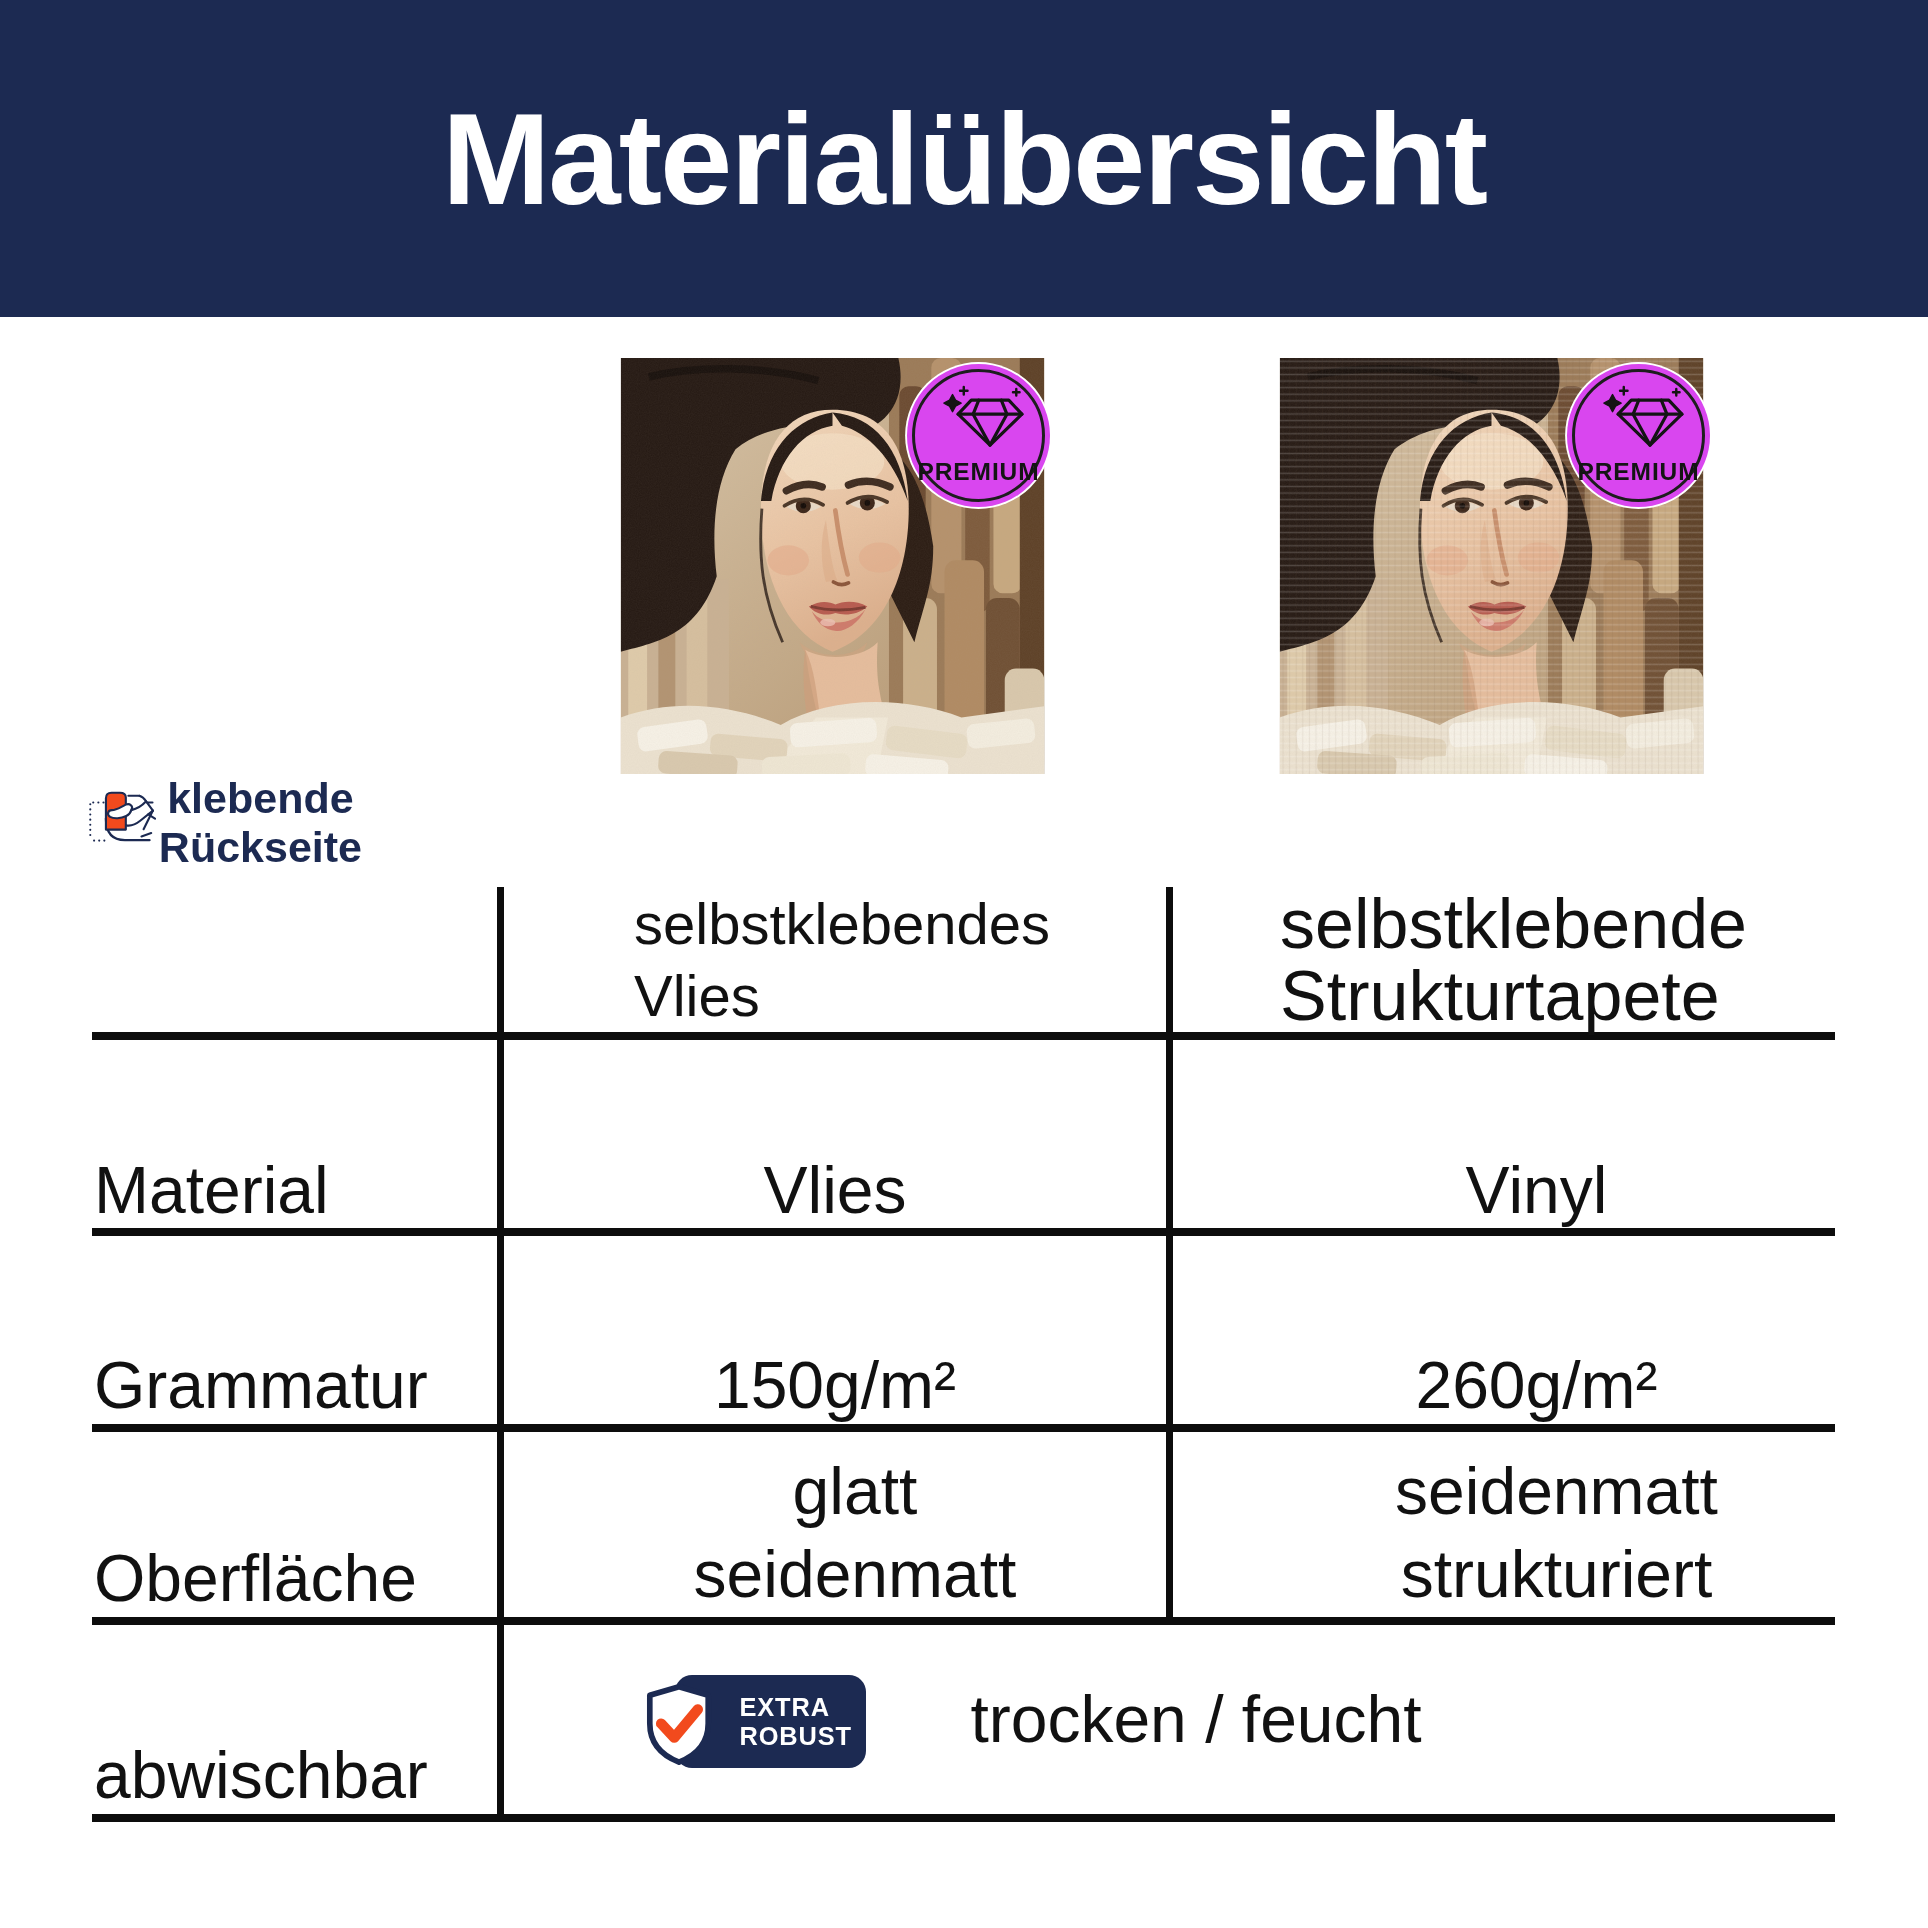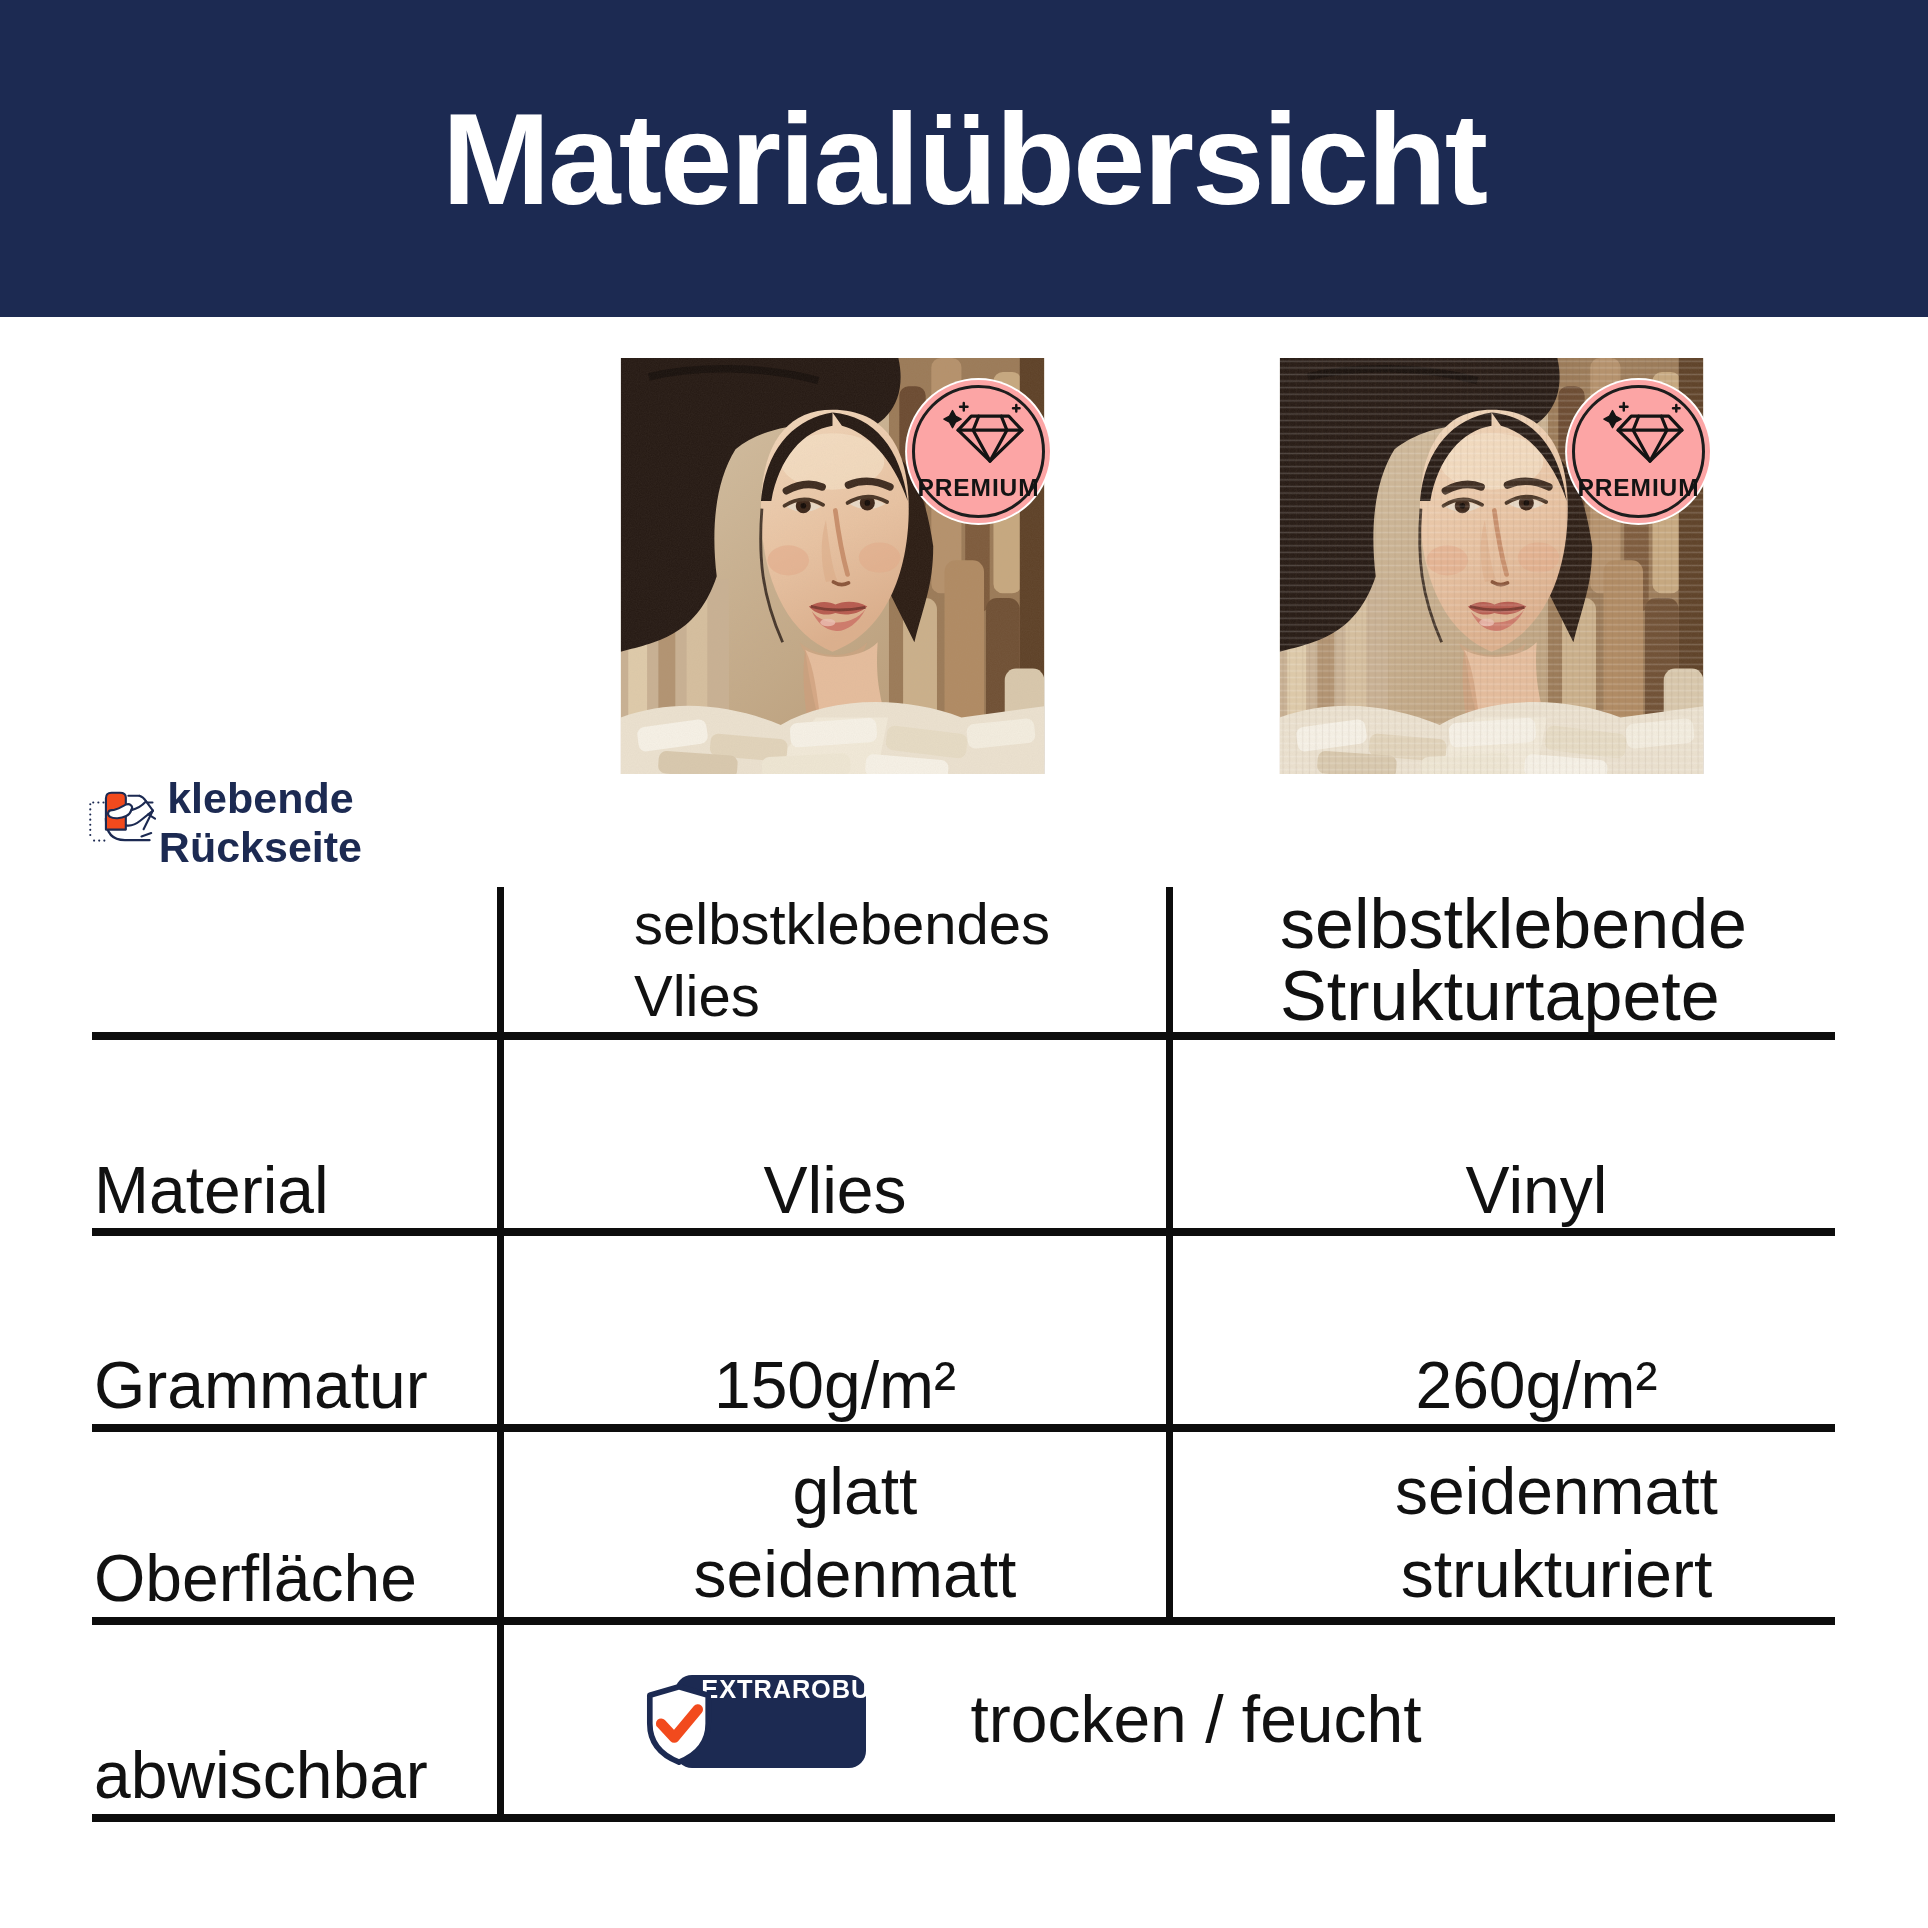--- a/index.html
+++ b/index.html
@@ -10,22 +10,22 @@
   
   .band{position:absolute;left:0;top:0;width:1928px;height:317px;background:#1c2a52;
         display:flex;align-items:center;justify-content:center;}
   .band h1{margin:0;color:#ffffff;font-size:130px;font-weight:bold;letter-spacing:-1.9px;}
   
   .product{position:absolute;top:358px;width:427px;height:416px;margin:0;padding:0;}
   #product-1{left:619px;}
   #product-2{left:1278px;}
   .product svg{display:block;width:427px;height:416px;}
   
-  .premium{position:absolute;top:380px;width:143px;height:143px;border-radius:50%;
-           background:#fca5a5;box-shadow:0 0 0 1.9px #ffffff;}
+  .premium{position:absolute;top:364px;width:143px;height:143px;border-radius:50%;
+           background:#d946ef;box-shadow:0 0 0 1.9px #ffffff;}
   #premium-1{left:907px;}
   #premium-2{left:1567px;}
   .premium::before{content:"";position:absolute;inset:4.7px;border:3.8px solid #1d1d1d;border-radius:50%;}
   .premium .diamond{position:absolute;left:50%;top:19px;transform:translateX(-44%);}
   .premium .plabel{position:absolute;left:0;right:0;top:94px;text-align:center;
                    font-size:24.5px;font-weight:bold;letter-spacing:0.9px;color:#141414;}
   
   .hline{position:absolute;left:92px;width:1743px;height:7.5px;background:#0d0d0d;}
   .vline{position:absolute;width:6.6px;background:#0d0d0d;}
   #hl-1{top:1032px;} #hl-2{top:1228px;} #hl-3{top:1424px;} #hl-4{top:1617px;} #hl-5{top:1814px;}
@@ -44,21 +44,21 @@
   .head1{left:504px;top:887px;height:145px;width:662px;padding-left:130px;box-sizing:border-box;
          font-size:58px;line-height:72px;}
   .head2{left:1115px;top:887px;height:145px;width:663px;padding-left:165px;box-sizing:border-box;
          font-size:70px;line-height:72px;}
   .row-1{top:1040px;height:188px;} .row-2{top:1235px;height:188px;}
   .row-3{top:1431px;height:185px;} .row-4{top:1624px;height:189px;}
   .two-line{text-align:center;line-height:83px;margin-left:40px;}
   
   .robust{position:absolute;left:650px;top:1675px;width:226px;height:94px;}
   .robust .rrect{position:absolute;left:25.4px;top:0;width:191px;height:93px;background:#1c2a52;
-                 border-radius:17px;display:flex;flex-direction:row;justify-content:center;
+                 border-radius:17px;display:flex;flex-direction:column;justify-content:center;
                  padding-left:64px;box-sizing:border-box;}
   .robust .rrect span{color:#ffffff;font-weight:bold;font-size:25.4px;line-height:29px;letter-spacing:0.9px;}
   .robust .shield{position:absolute;left:-3.8px;top:8.5px;}
   .wipe-value{position:absolute;left:923px;top:1624px;width:546px;height:189px;
               display:flex;align-items:center;justify-content:center;font-size:66px;}
 </style>
 </head>
 <body>
 
 <div id="page">

